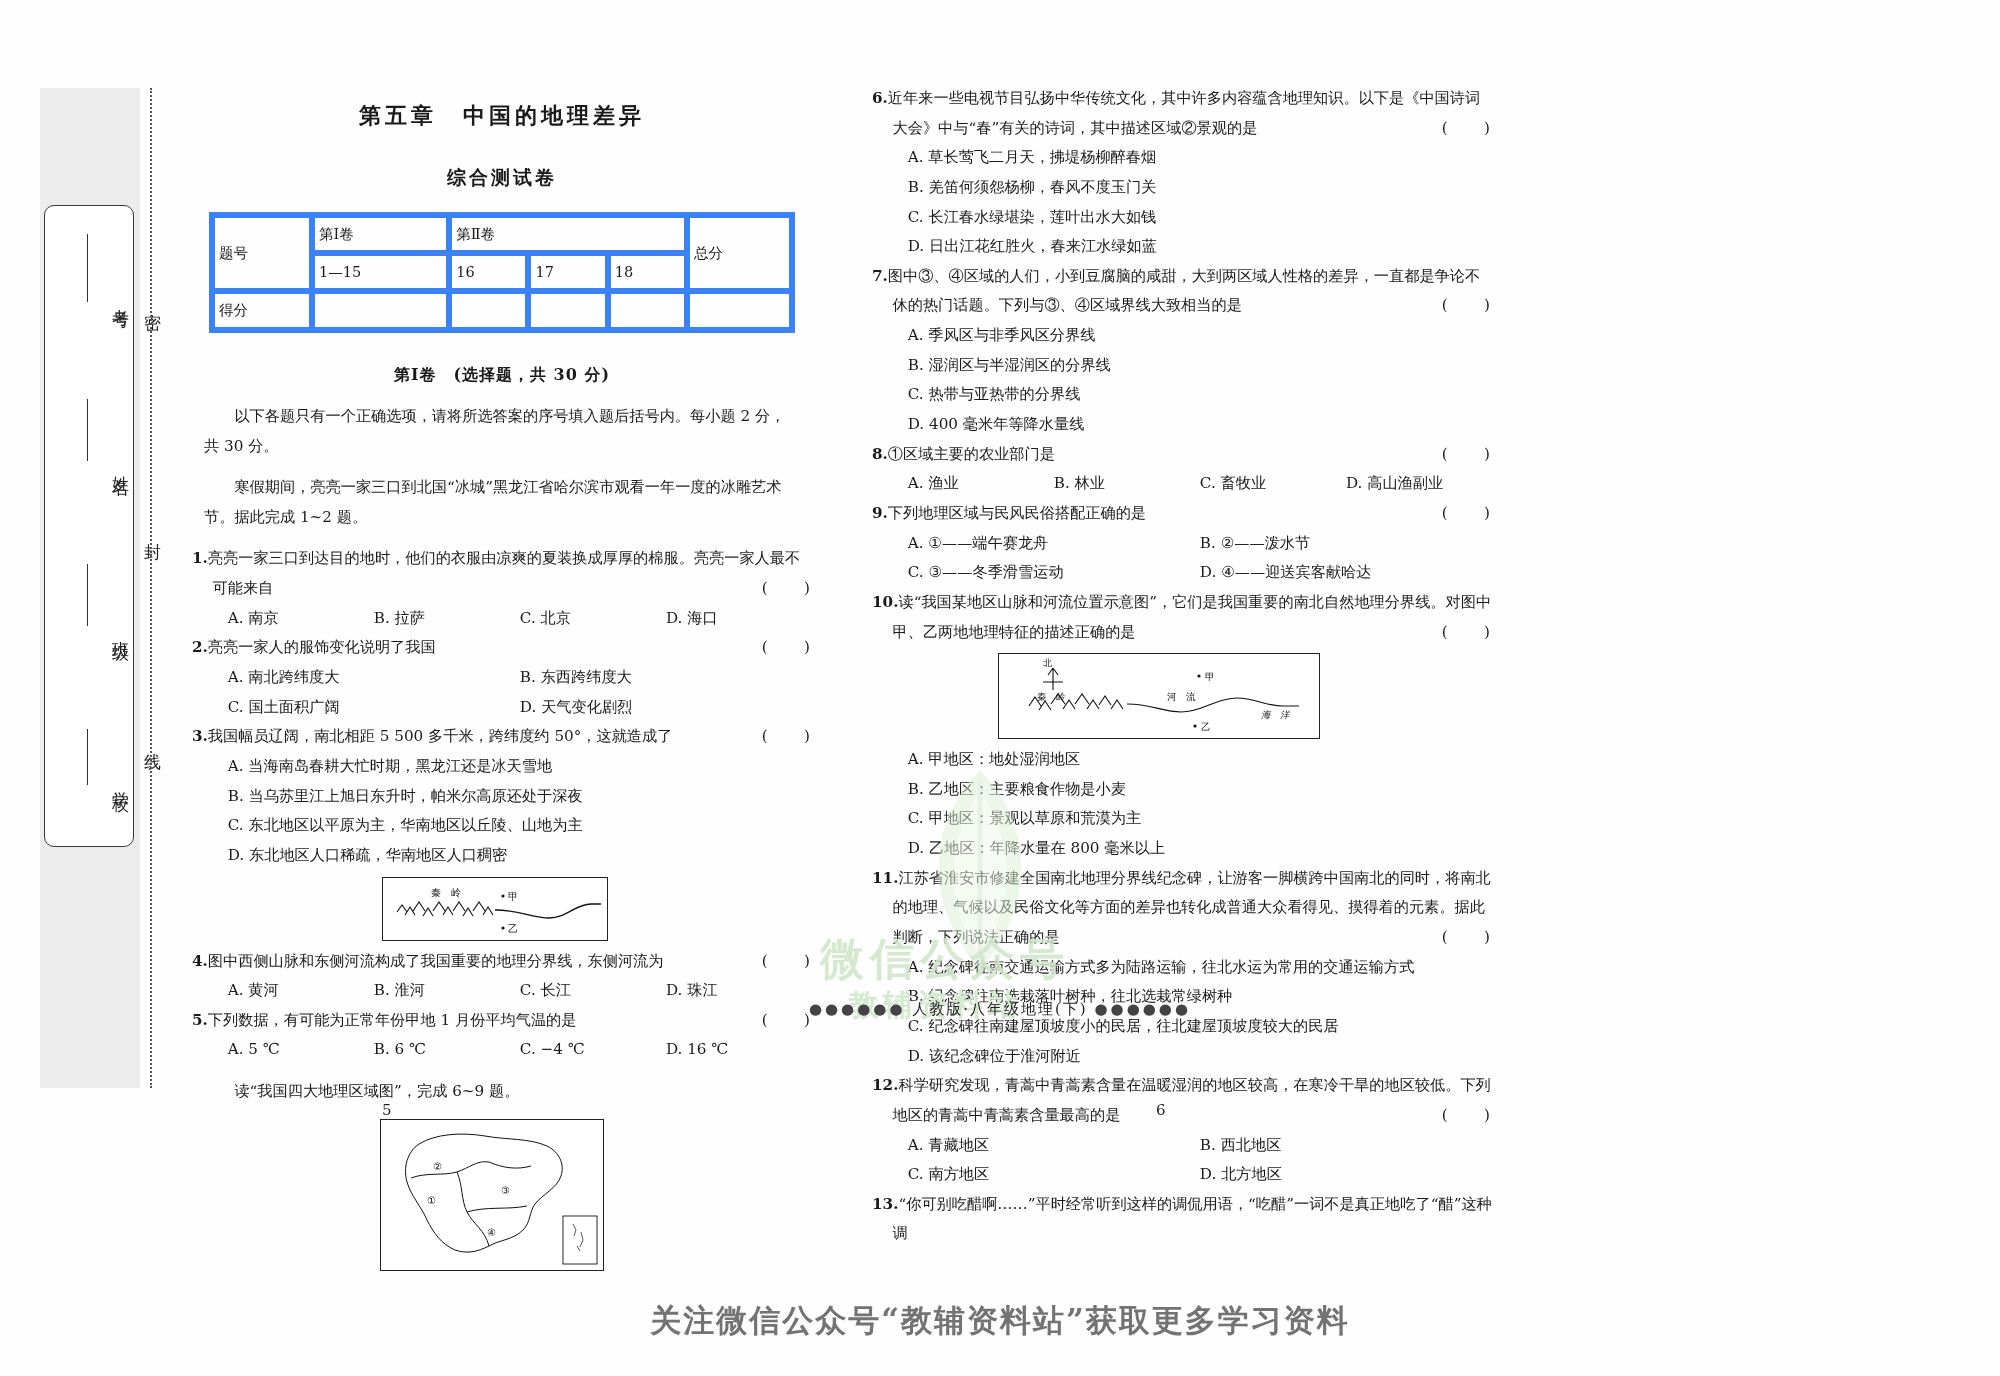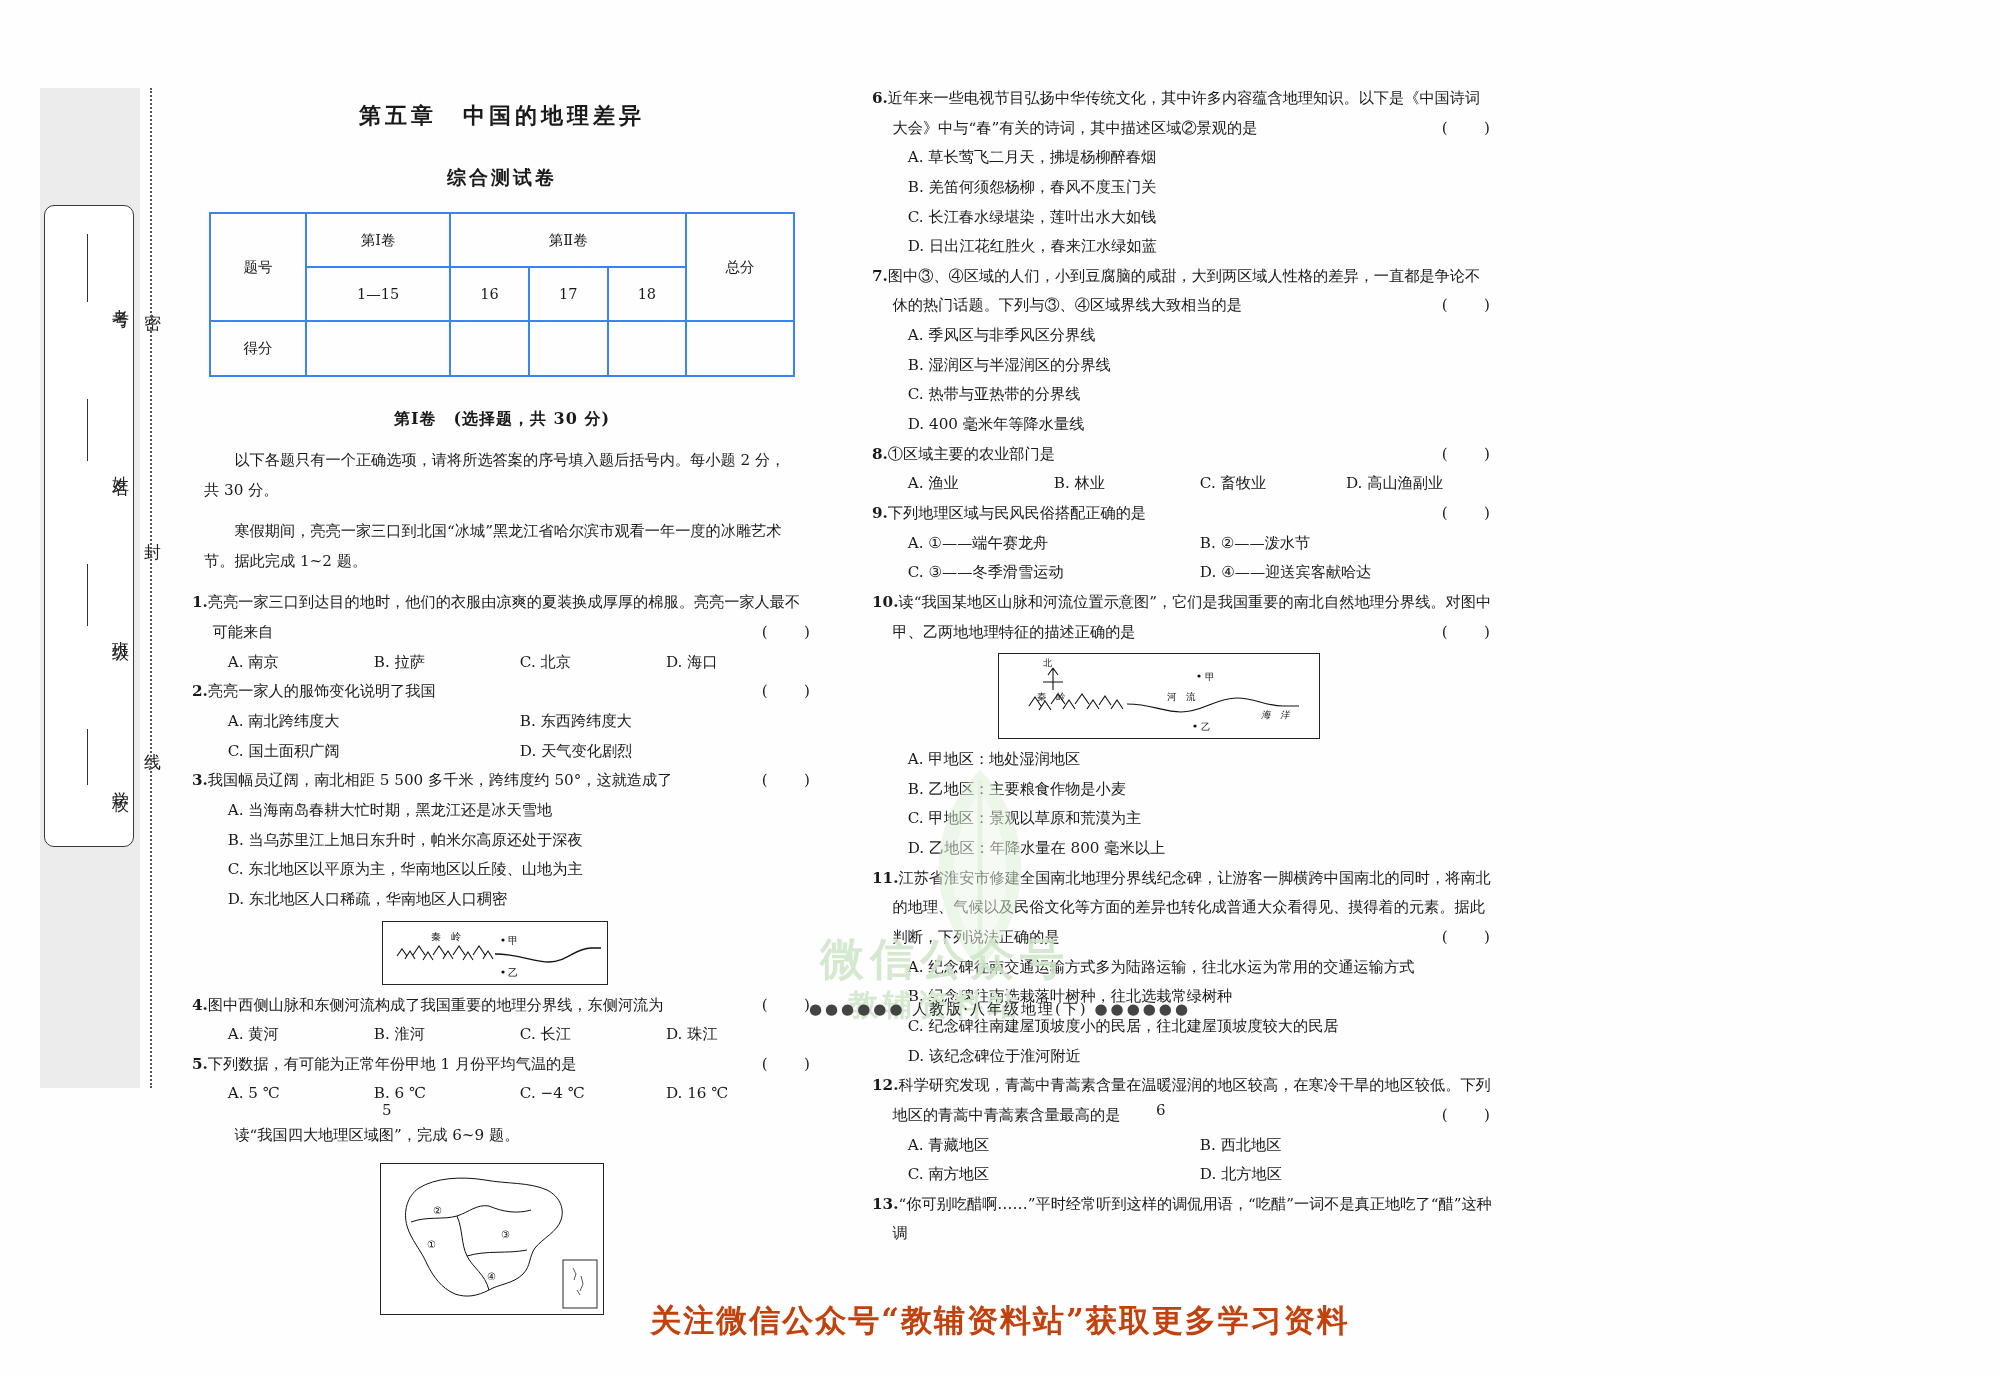--- a/index.html
+++ b/index.html
@@ -101,24 +101,23 @@
   }
 
   
   table.score {
     border-collapse: collapse;
     width: 586px;
     margin: 0 auto 26px auto;
     font-size: 14.5px;
   }
   table.score td {
-    border: 2px solid #3b82f6;
-    text-align: center;
+    border: 6px solid #3b82f6;
     height: 27px;
-    padding: 12px 4px;
+    padding: 2px 4px;
     font-weight: normal;
   }
   table.score td.lbl { width: 86px; }
   td.tall { height: 54px; }
 
   .section-head {
     text-align: center;
     font-size: 16px;
     font-weight: bold;
     margin: 12px 0 10px 0;
@@ -229,21 +228,21 @@
     pointer-events: none;
   }
   .bottom-banner {
     position: absolute;
     left: 0;
     right: 0;
     top: 1300px;
     text-align: center;
     font-size: 31px;
     font-weight: bold;
-    color: #c2410c;
+    color: #737373;
     letter-spacing: 2px;
     font-family: "DejaVu Serif", "Liberation Serif", serif;
   }
 </style>
 </head>
 <body>
 
 <div class="page">
 
   <div class="margin-strip"></div>

